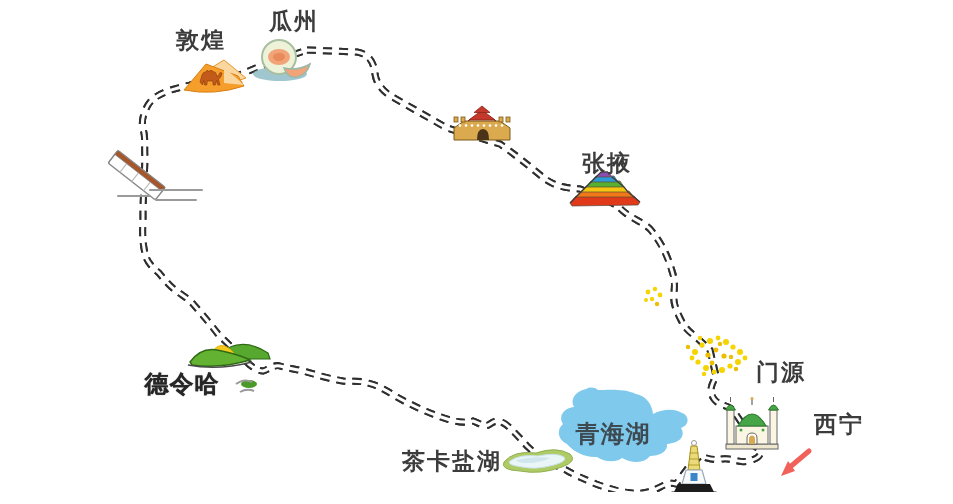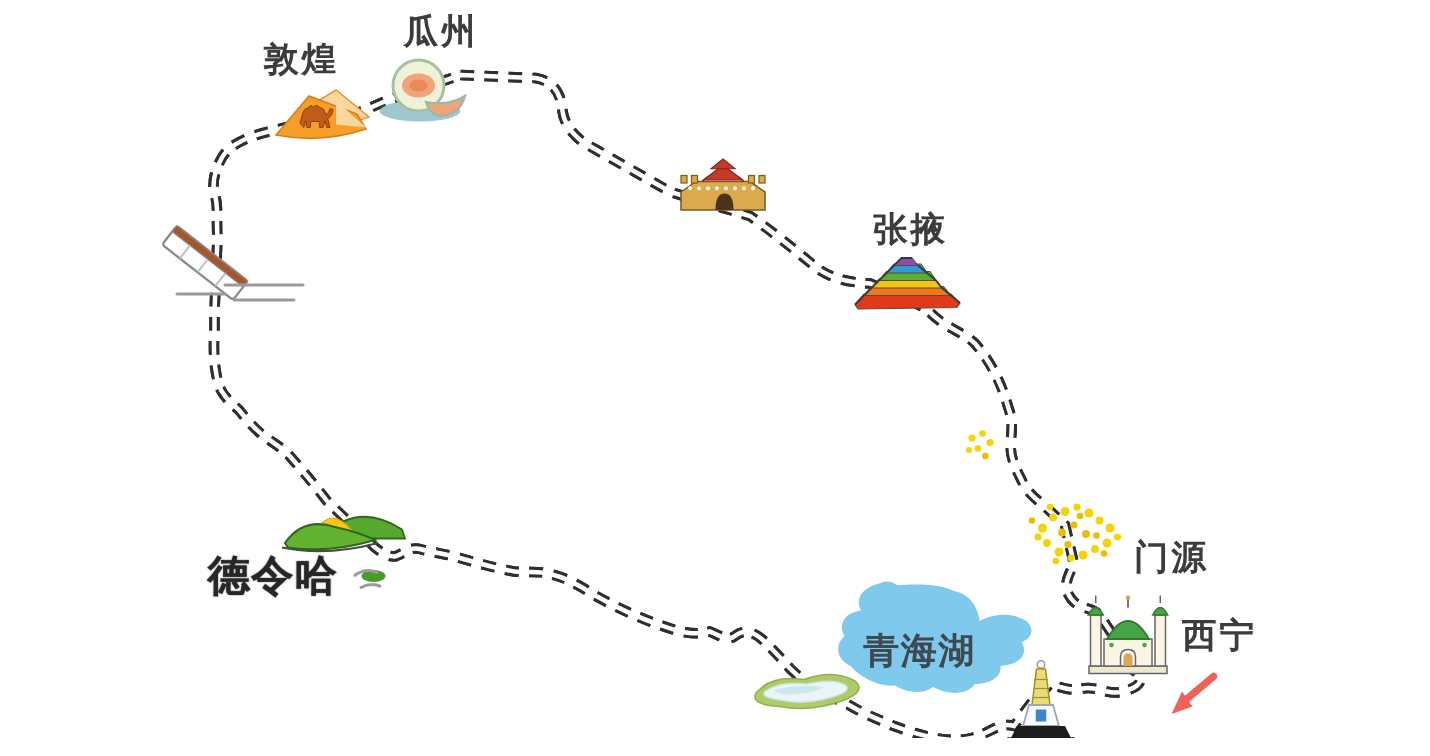--- a/index.html
+++ b/index.html
@@ -6,21 +6,21 @@
   .canvas{
     position:relative;width:953px;height:492px;background:#ffffff;overflow:hidden;
     font-family:Liberation Mono, monospace;
   }
   .maplayer{position:absolute;left:0;top:0;}
   .label{
     position:absolute;transform:translate(-50%,-50%);
     font-weight:700;font-size:23px;color:#3c3c3c;letter-spacing:2px;white-space:nowrap;
   }
   .label.small{font-size:24px;color:#3d4a52;letter-spacing:1px;}
-  .label.heavy{font-size:28px;color:#262626;letter-spacing:1px;text-shadow:0 0 1px #262626;}
+  .label.heavy{font-size:24px;color:#262626;letter-spacing:1px;text-shadow:0 0 1px #262626;}
 </style>
 </head>
 <body>
 
 <div class="canvas">
 
   <svg class="maplayer" width="953" height="504" viewBox="0 0 953 504">
 
     <path d="M586 389 C574 392 570 400 574 407 C564 408 558 416 563 424 C556 430 558 440 567 444
          C574 452 586 458 597 457 C604 462 616 463 622 458 C633 464 645 463 650 456
@@ -220,18 +220,19 @@
     </g>
 
     <g>
       <line x1="809" y1="451" x2="790" y2="467" stroke="#f2605a" stroke-width="5" stroke-linecap="round"></line>
       <polygon points="781,476 795,471 788,461" fill="#f2605a"></polygon>
     </g>
   </svg>
 
   <div class="label" style="left:201px;top:40px">敦煌</div>
   <div class="label" style="left:294px;top:21px">瓜州</div>
-  <div class="label" style="left:607px;top:153px">张掖</div>
+  <div class="label" style="left:607px;top:163px">张掖</div>
   <div class="label heavy" style="left:182px;top:384px">德令哈</div>
   <div class="label" style="left:781px;top:372px">门源</div>
-  <div class="label" style="left:813px;top:424px">西宁</div>
+  <div class="label" style="left:839px;top:424px">西宁</div>
   <div class="label small" style="left:613px;top:434px">青海湖</div>
+  <div class="label" style="left:452px;top:461px">茶卡盐湖</div>
 </div>
 
 </body></html>

